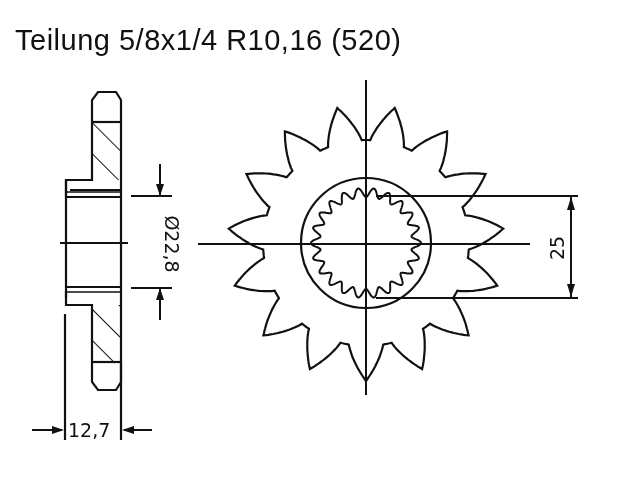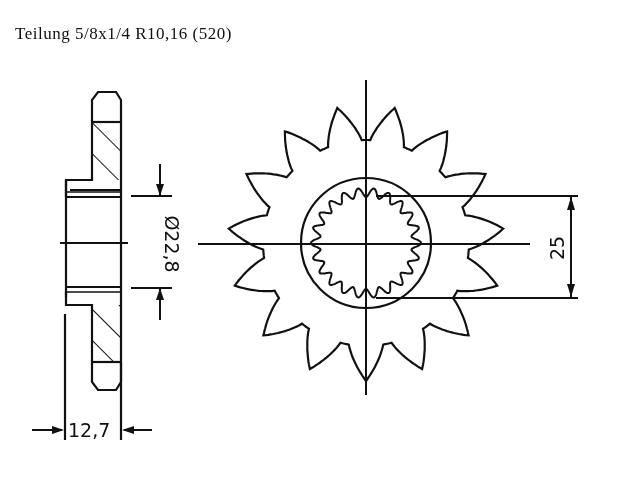--- a/index.html
+++ b/index.html
@@ -1,17 +1,17 @@
 <!DOCTYPE html>
 <html><head>
 <meta charset="utf-8">
 <style>
   html, body { margin:0; padding:0; background:#ffffff; }
   body { width:620px; height:482px; position:relative; overflow:hidden; font-family:"DejaVu Sans", sans-serif; color:#111; }
-  #title { position:absolute; left:15px; top:24px; font-family:Liberation Serif, serif; font-size:17px; letter-spacing:0.5px; color:#111; white-space:nowrap; }
+  #title { position:absolute; left:15px; top:24px; font-family:Liberation Sans, sans-serif; font-size:29px; letter-spacing:0.5px; color:#111; white-space:nowrap; }
   svg { position:absolute; left:0; top:0; }
   .dimtext { font-family:"DejaVu Sans", sans-serif; font-size:19px; fill:#111; }
 </style>
 </head>
 <body>
 
 <div id="title">Teilung 5/8x1/4 R10,16 (520)</div>
 
 <svg width="620" height="482" viewBox="0 0 620 482">
   <defs>

